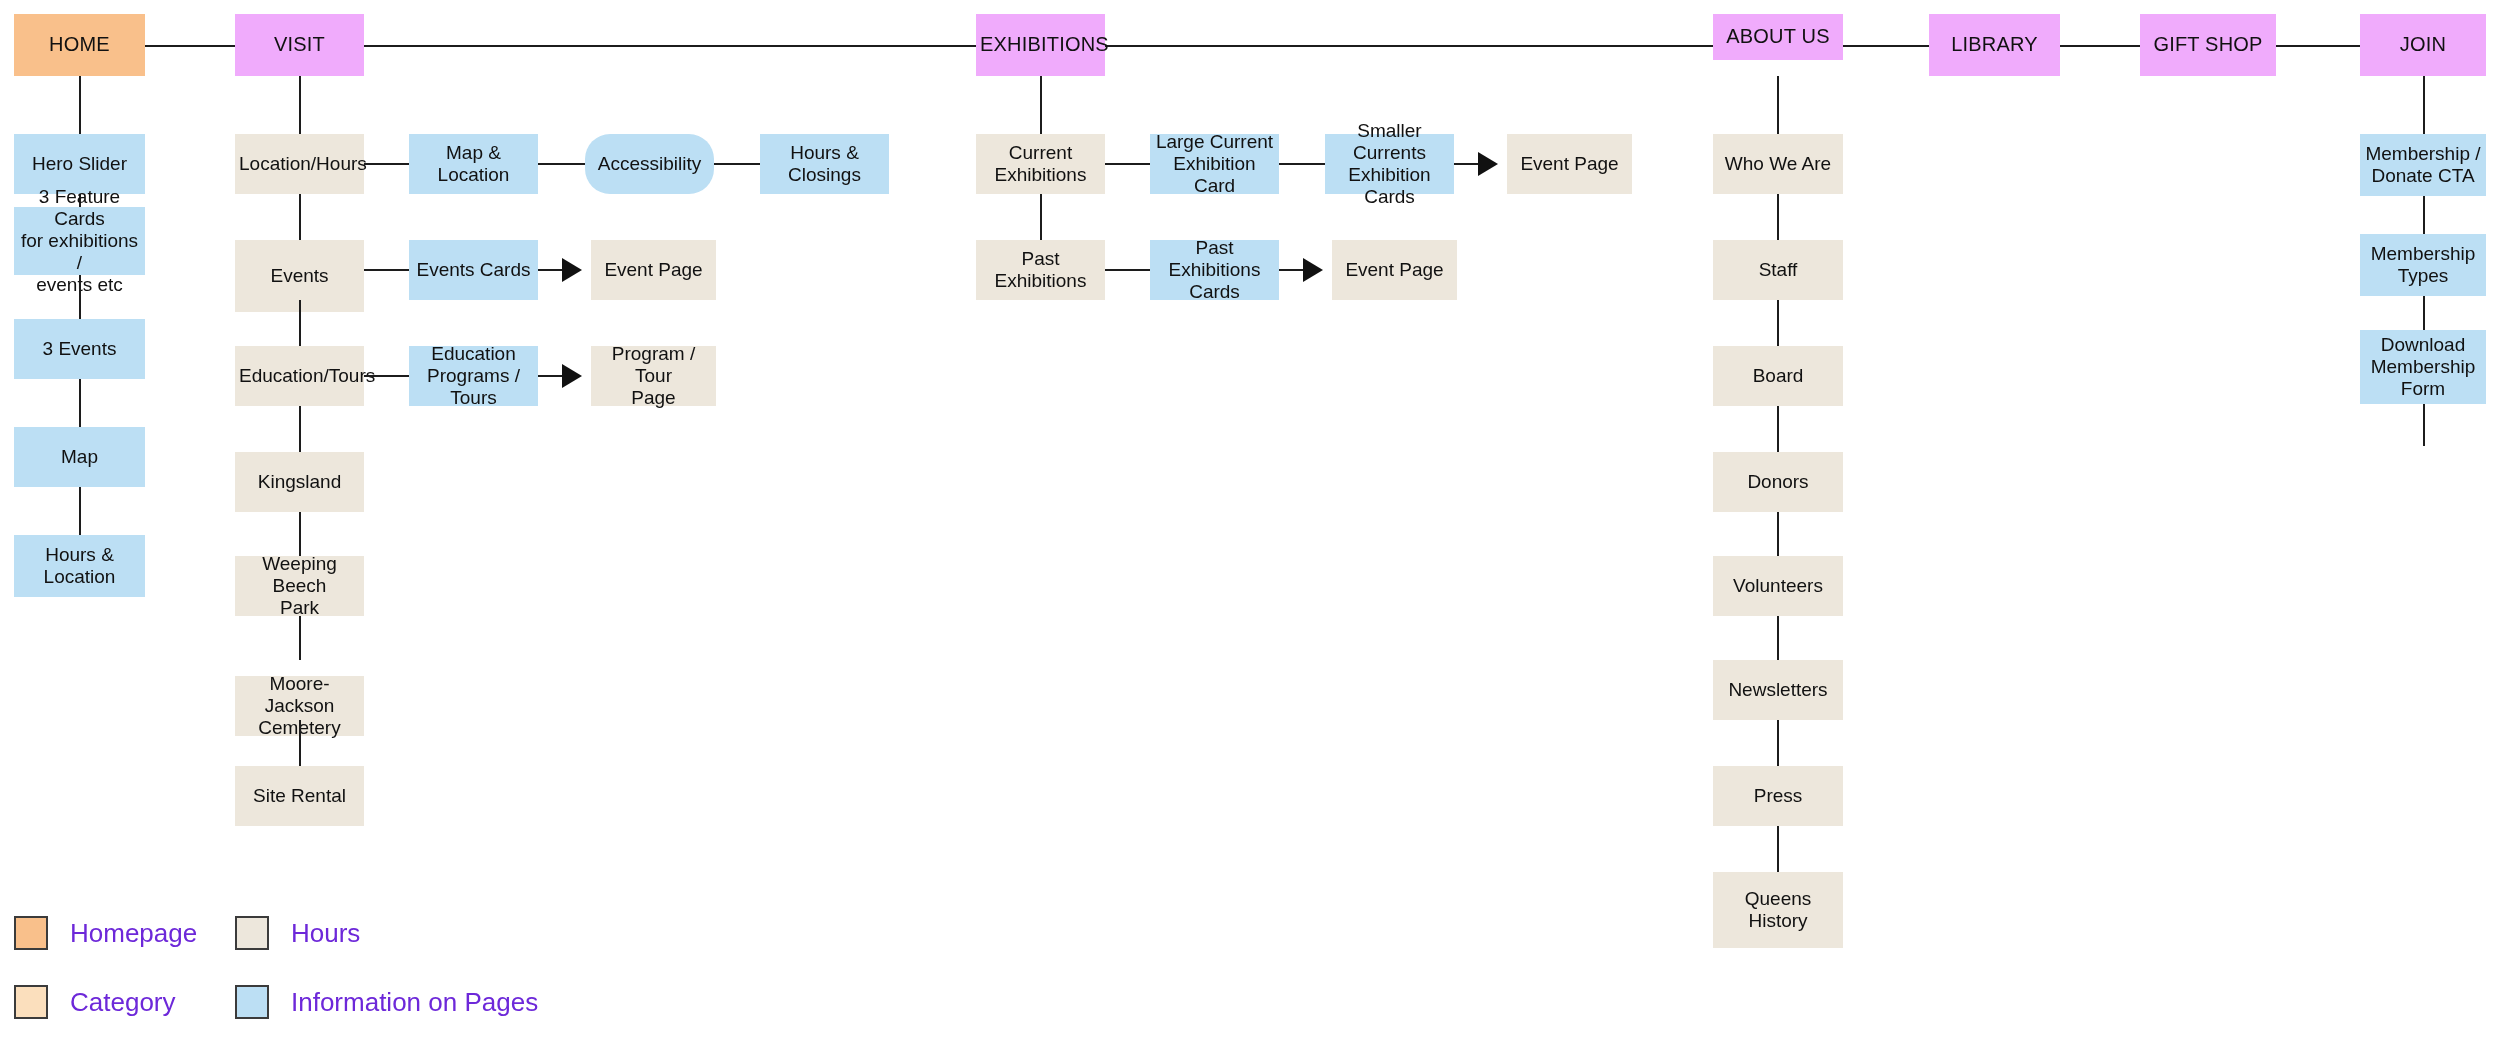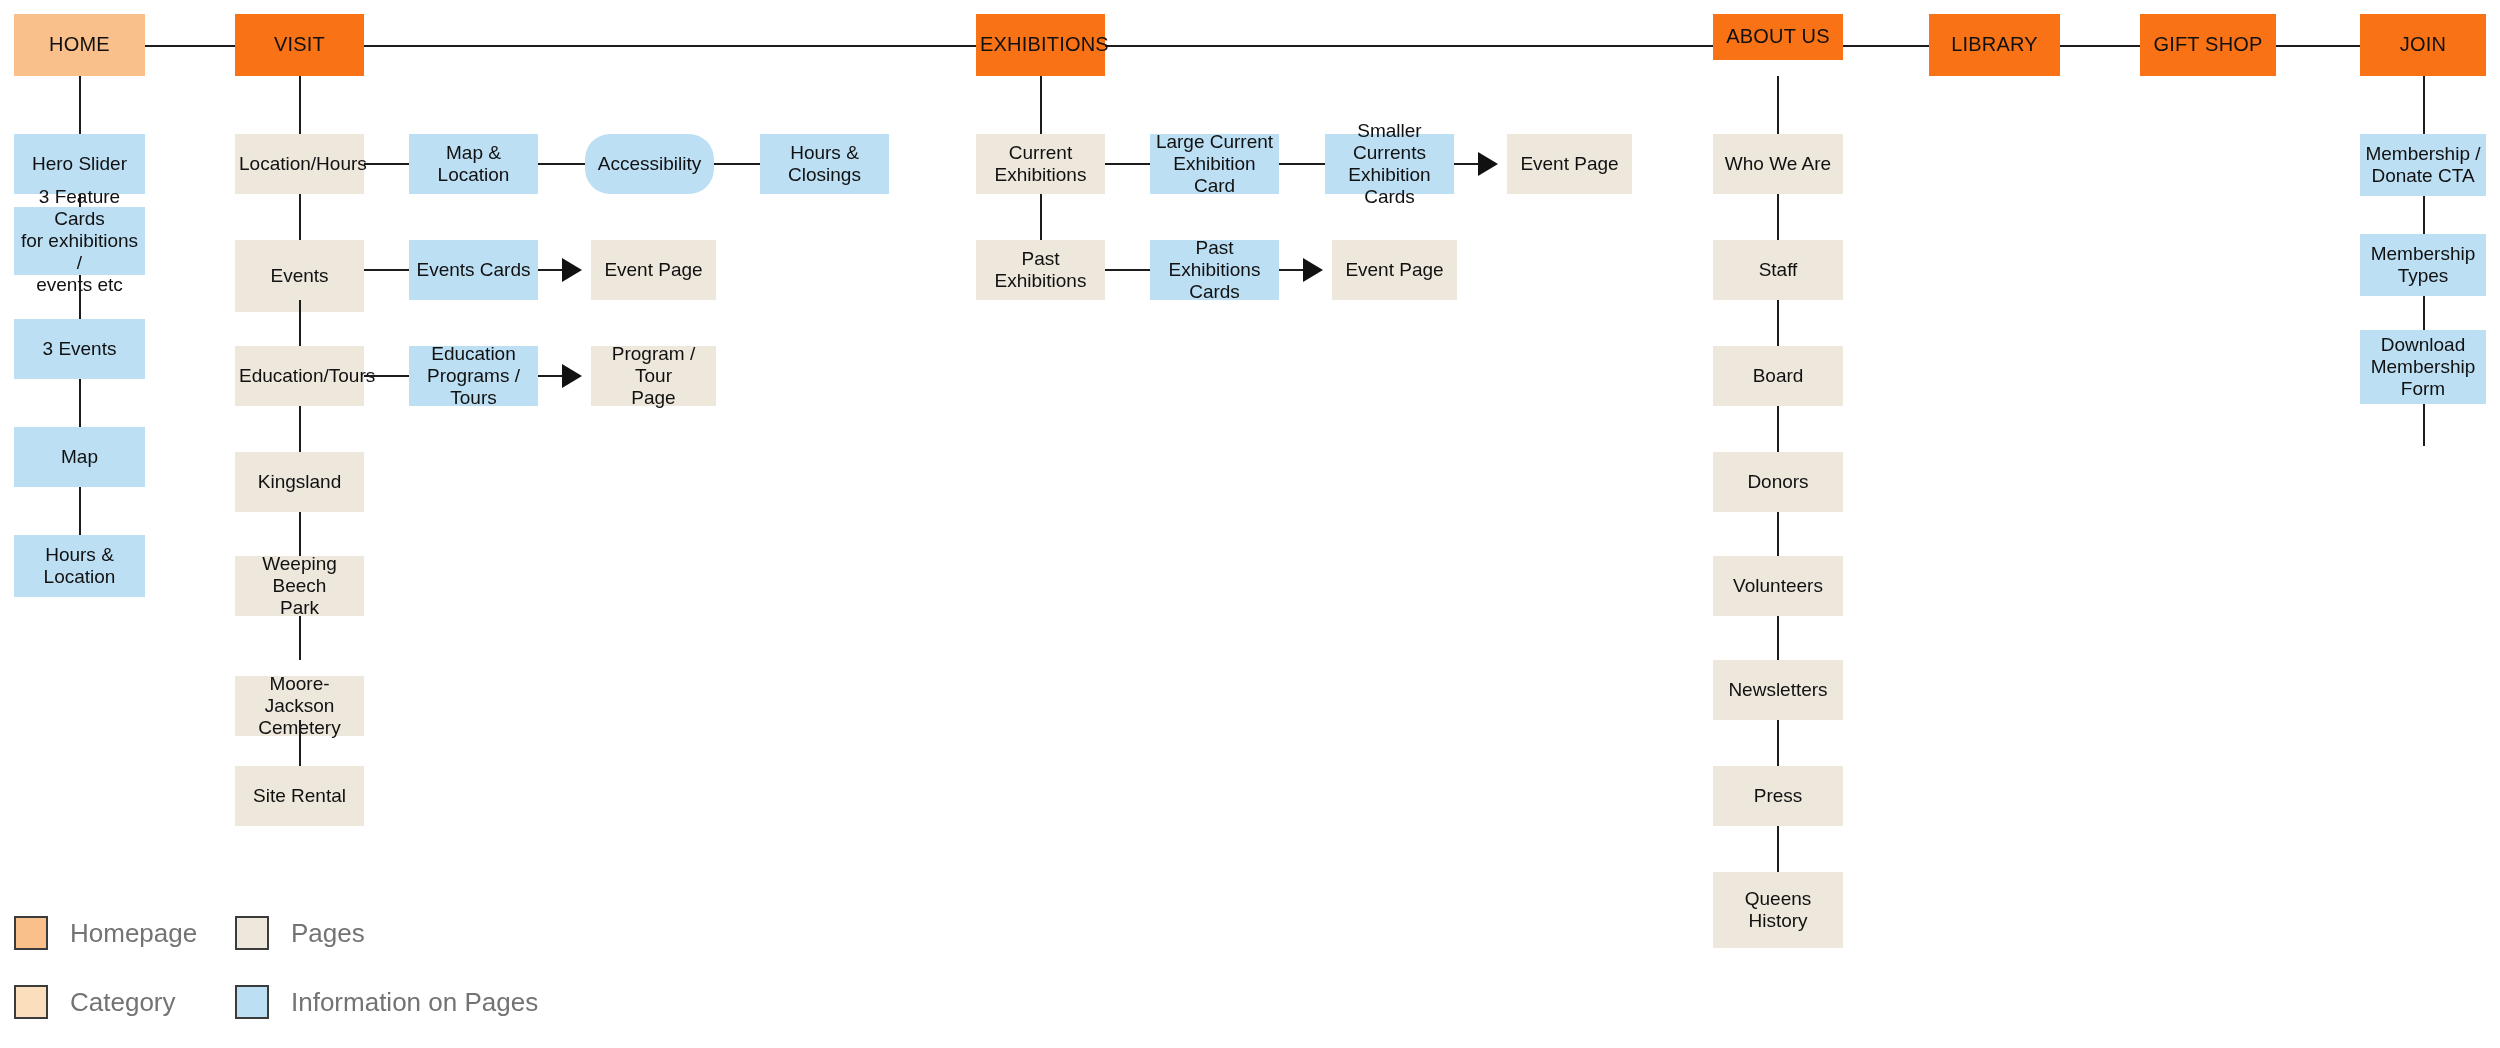--- a/index.html
+++ b/index.html
@@ -23,21 +23,21 @@
     box-sizing: border-box;
     display: flex;
     align-items: center;
     justify-content: center;
     text-align: center;
     line-height: 1.16;
     padding: 2px 4px;
     white-space: pre-line;
   }
   .node.home      { background: #F9C08B; }
-  .node.category  { background: #f97316; }
+  .node.category  { background: #f0abfc; }
   .node.page      { background: #EDE7DC; }
   .node.info      { background: #BCDFF4; }
 
   .node .label {
     display: block;
     width: 100%;
   }
 
   
   .node.toplevel { font-size: 20px; letter-spacing: 0.2px; }
@@ -77,21 +77,21 @@
   .legend-swatch {
     width: 34px;
     height: 34px;
     border: 2px solid #3b3b3b;
     box-sizing: border-box;
     flex: 0 0 auto;
   }
   .legend-text {
     margin-left: 22px;
     font-size: 26px;
-    color: #737373;
+    color: #6d28d9;
     white-space: nowrap;
   }
   .sw-home     { background: #F9C08B; }
   .sw-category { background: #FBDFBD; }
   .sw-page     { background: #EDE7DC; }
   .sw-info     { background: #BCDFF4; }
 </style>
 </head>
 <body>
 
@@ -326,21 +326,21 @@
     <div class="legend-item" style="left:14px; top:16px;">
       <span class="legend-swatch sw-home"></span>
       <span class="legend-text">Homepage</span>
     </div>
     <div class="legend-item" style="left:14px; top:85px;">
       <span class="legend-swatch sw-category"></span>
       <span class="legend-text">Category</span>
     </div>
     <div class="legend-item" style="left:235px; top:16px;">
       <span class="legend-swatch sw-page"></span>
-      <span class="legend-text">Pages</span>
+      <span class="legend-text">Hours</span>
     </div>
     <div class="legend-item" style="left:235px; top:85px;">
       <span class="legend-swatch sw-info"></span>
       <span class="legend-text">Information on Pages</span>
     </div>
   </div>
 
 </div>
 
 </body></html>

